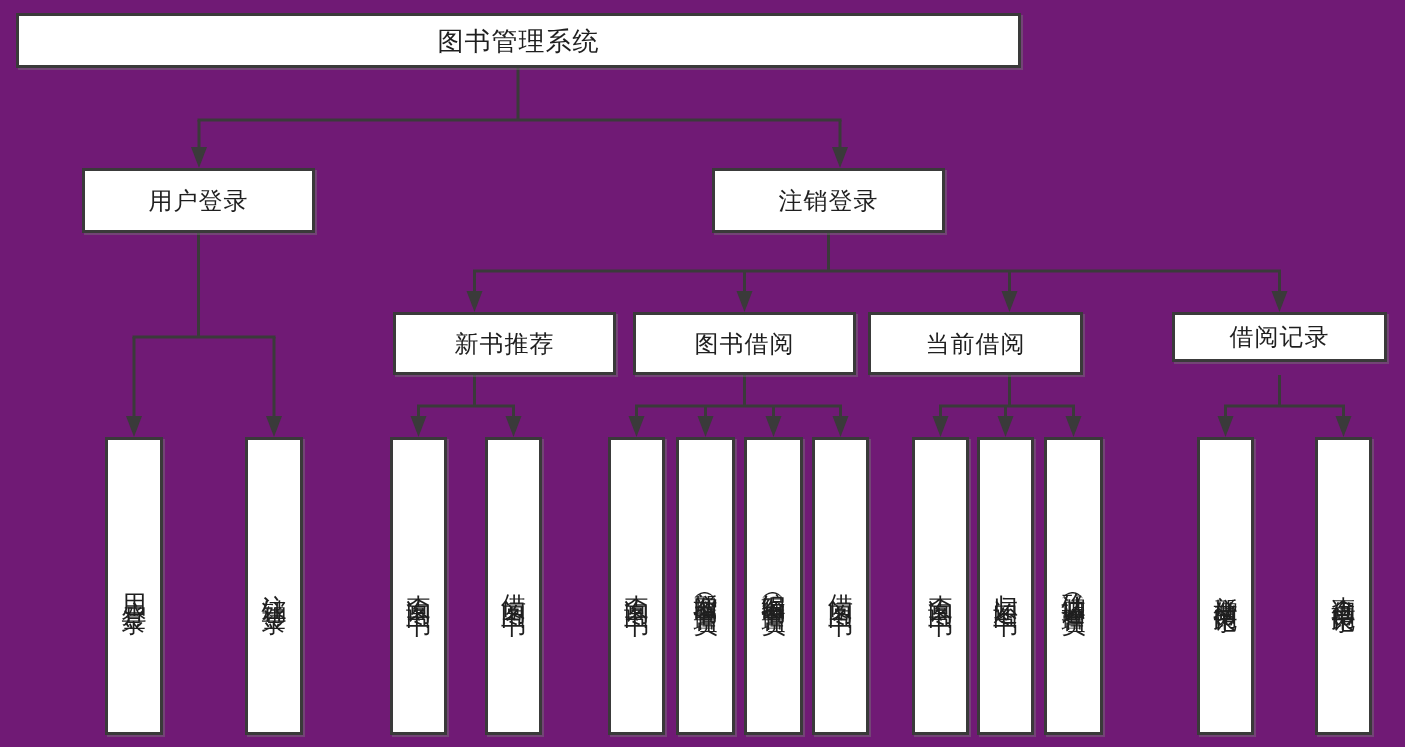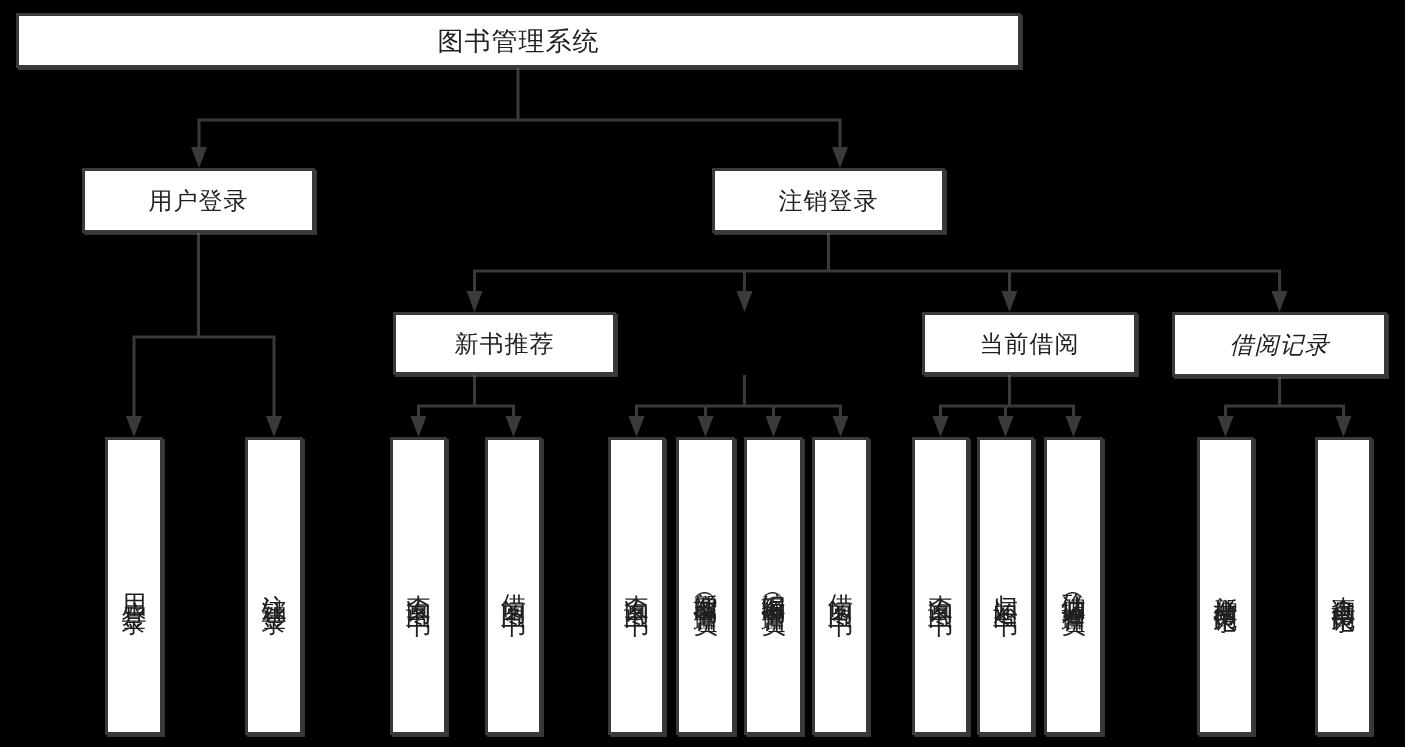--- a/index.html
+++ b/index.html
@@ -1,20 +1,20 @@
 <!DOCTYPE html>
 <html><head>
 <meta charset="utf-8">
 <style>
   html, body { margin: 0; padding: 0; background: #ffffff; }
   #stage {
     position: relative;
     width: 1405px;
     height: 747px;
-    background: #000000;
+    background: #701a75;
     font-family: "Liberation Sans", "DejaVu Sans", sans-serif;
     overflow: hidden;
   }
   #connectors {
     position: absolute;
     left: 0; top: 0;
     width: 1405px; height: 747px;
     pointer-events: none;
   }
   .node {
@@ -129,24 +129,27 @@
   <div class="node h" style="left:82px; top:168px; width:233px; height:65px;">
     <span>用户登录</span>
   </div>
   <div class="node h" style="left:712px; top:168px; width:233px; height:65px;">
     <span>注销登录</span>
   </div>
 
   <div class="node h" style="left:363px; top:312px; width:223px; height:63px;margin-left:30px;">
     <span>新书推荐</span>
   </div>
-  <div class="node h" style="left:922px; top:312px; width:215px; height:63px;">
+  <div class="node h" style="left:633px; top:312px; width:223px; height:63px;">
+    <span>图书借阅</span>
+  </div>
+  <div class="node h" style="left:868px; top:312px; width:215px; height:63px;">
     <span>当前借阅</span>
   </div>
-  <div class="node h" style="left:1172px; top:312px; width:215px; height:65px;font-style:italic;">
+  <div class="node h" style="left:1172px; top:312px; width:215px; height:50px;">
     <span>借阅记录</span>
   </div>
 
   <div class="node v" style="left:105px; top:437px; width:58px; height:298px;">
     <span>用户登录</span>
   </div>
   <div class="node v" style="left:245px; top:437px; width:58px; height:298px;">
     <span>注销登录</span>
   </div>
 

